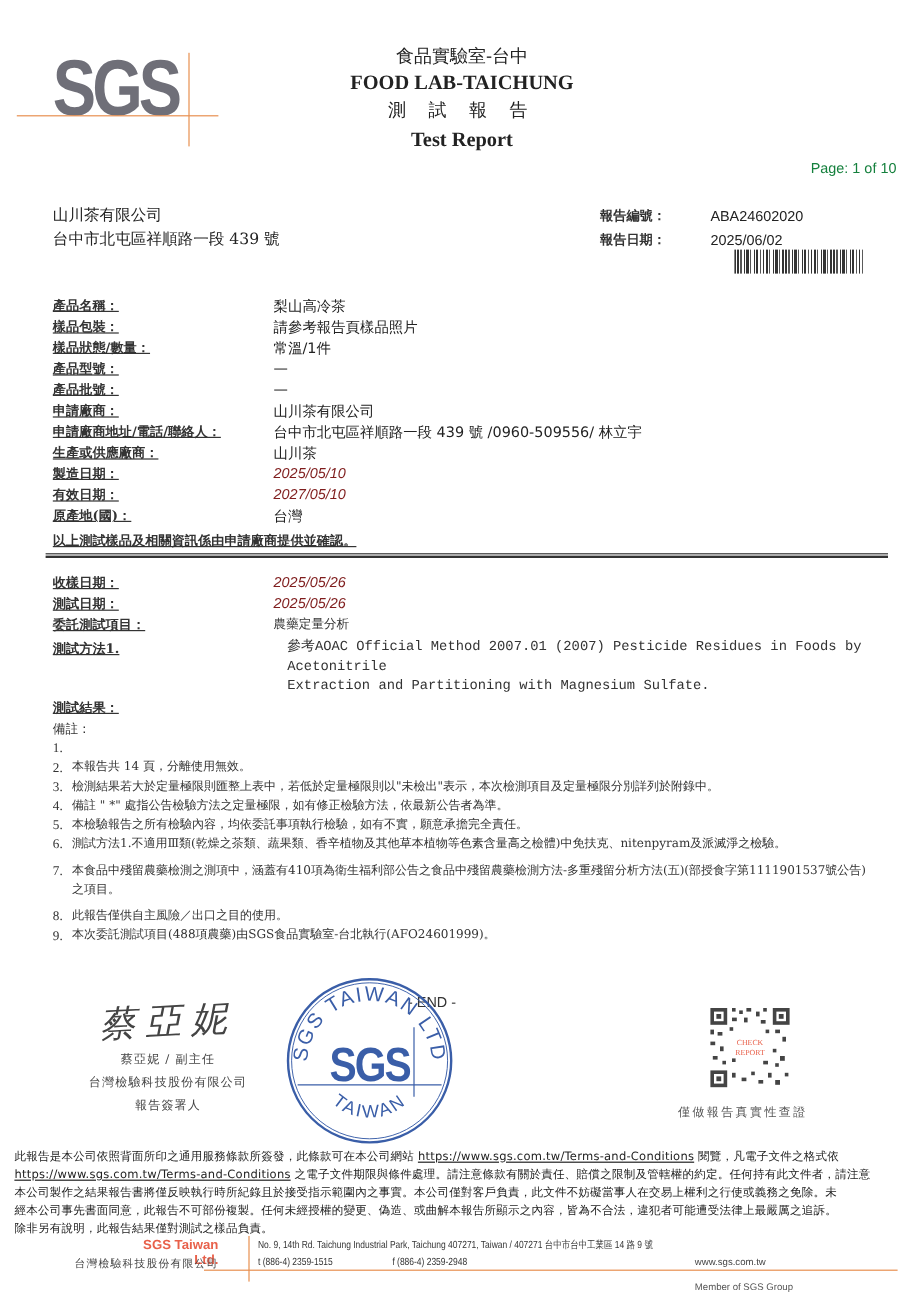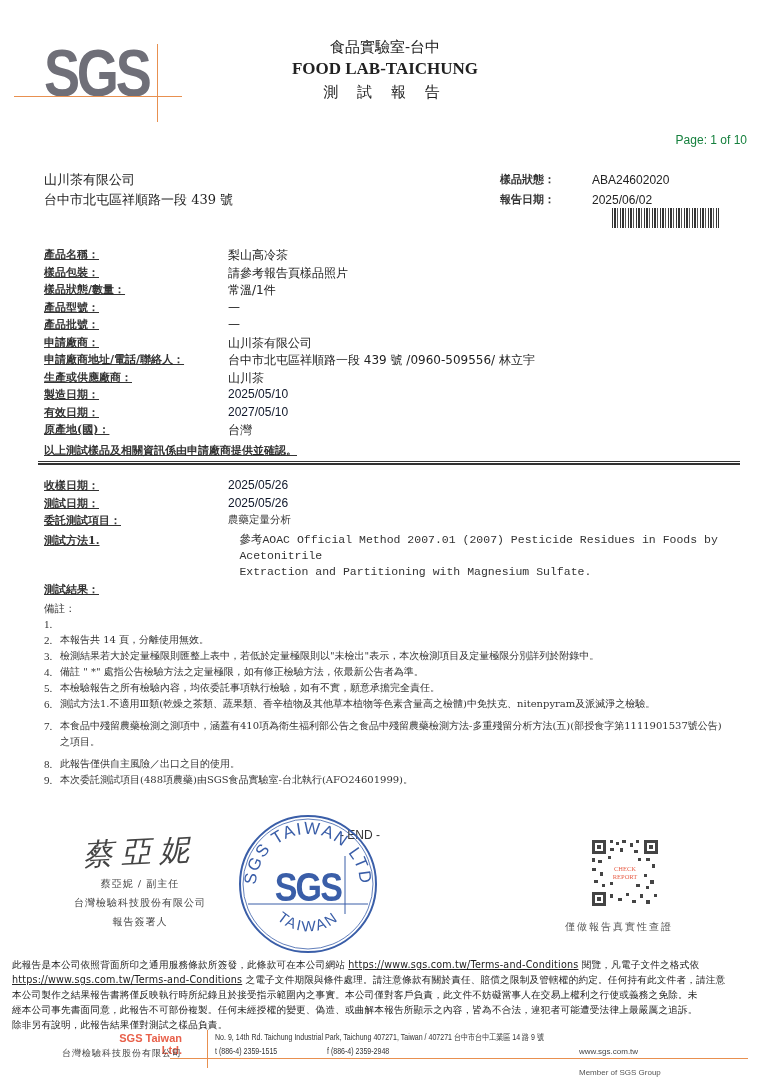--- a/index.html
+++ b/index.html
@@ -28,21 +28,21 @@
     .meta-label { width: 92px; font-family: "DejaVu Serif", serif; font-weight: bold; font-size: 11px; color: #333; }
     .meta-val { font-family: "Liberation Sans", sans-serif; font-size: 12px; color: #222; }
     .barcode { left: 612px; top: 208px; width: 107px; height: 20px;
       background: repeating-linear-gradient(90deg, #333 0 1px, #fff 1px 2px, #333 2px 4px, #fff 4px 5px, #555 5px 6px, #fff 6px 8px); }
 
     
     .info { left: 44px; width: 690px; }
     .row { display: flex; height: 17.5px; align-items: flex-start; }
     .lbl { width: 184px; font-family: "DejaVu Serif", serif; font-size: 11px; font-weight: bold; color: #333; }
     .lbl span { text-decoration: underline; }
-    .val { font-family: "Liberation Sans", sans-serif; font-size: 12px; color: #0f172a; }
+    .val { font-family: "Liberation Sans", sans-serif; font-size: 12px; color: #7f1d1d; font-style: italic; }
     .val-cn { font-family: "DejaVu Sans", sans-serif; font-size: 12px; color: #222; }
     .note-confirm { left: 44px; top: 443px; font-family: "DejaVu Serif", serif; font-size: 11px; font-weight: bold; color: #333; text-decoration: underline; }
     .rule-double { left: 38px; top: 461px; width: 702px; height: 4px; border-top: 1px solid #333; border-bottom: 2px solid #333; }
 
     .info2 { left: 44px; top: 478px; width: 700px; }
     .val-serif { font-family: "DejaVu Serif", serif; font-size: 10.5px; color: #333; }
     .val-mono { font-family: "Liberation Mono", monospace; font-size: 11.5px; color: #333; line-height: 16px; }
     .result { font-family: "DejaVu Serif", serif; font-size: 13px; font-weight: bold; color: #222; }
 
     
@@ -85,32 +85,33 @@
 <div class="abs logo">
   <div class="logo-text">SGS</div>
   <div class="logo-hline"></div>
   <div class="logo-vline"></div>
 </div>
 
 <div class="abs header-center">
   <div class="h-cn">食品實驗室-台中</div>
   <div class="h-en">FOOD LAB-TAICHUNG</div>
   <div class="h-cn2">測 試 報 告</div>
+  <div class="h-en2">Test Report</div>
 </div>
 
 <div class="abs page-num">Page: 1 of 10</div>
 
 <div class="abs cust">
   <div>山川茶有限公司</div>
   <div>台中市北屯區祥順路一段 439 號</div>
 </div>
 
 <div class="abs meta">
   <div class="meta-row">
-    <span class="meta-label">樣品狀態：</span>
+    <span class="meta-label">報告編號：</span>
     <span class="meta-val">ABA24602020</span>
   </div>
   <div class="meta-row">
     <span class="meta-label">報告日期：</span>
     <span class="meta-val">2025/06/02</span>
   </div>
 </div>
 <div class="abs barcode"></div>
 
 <div class="abs info" style="top:247px;">

